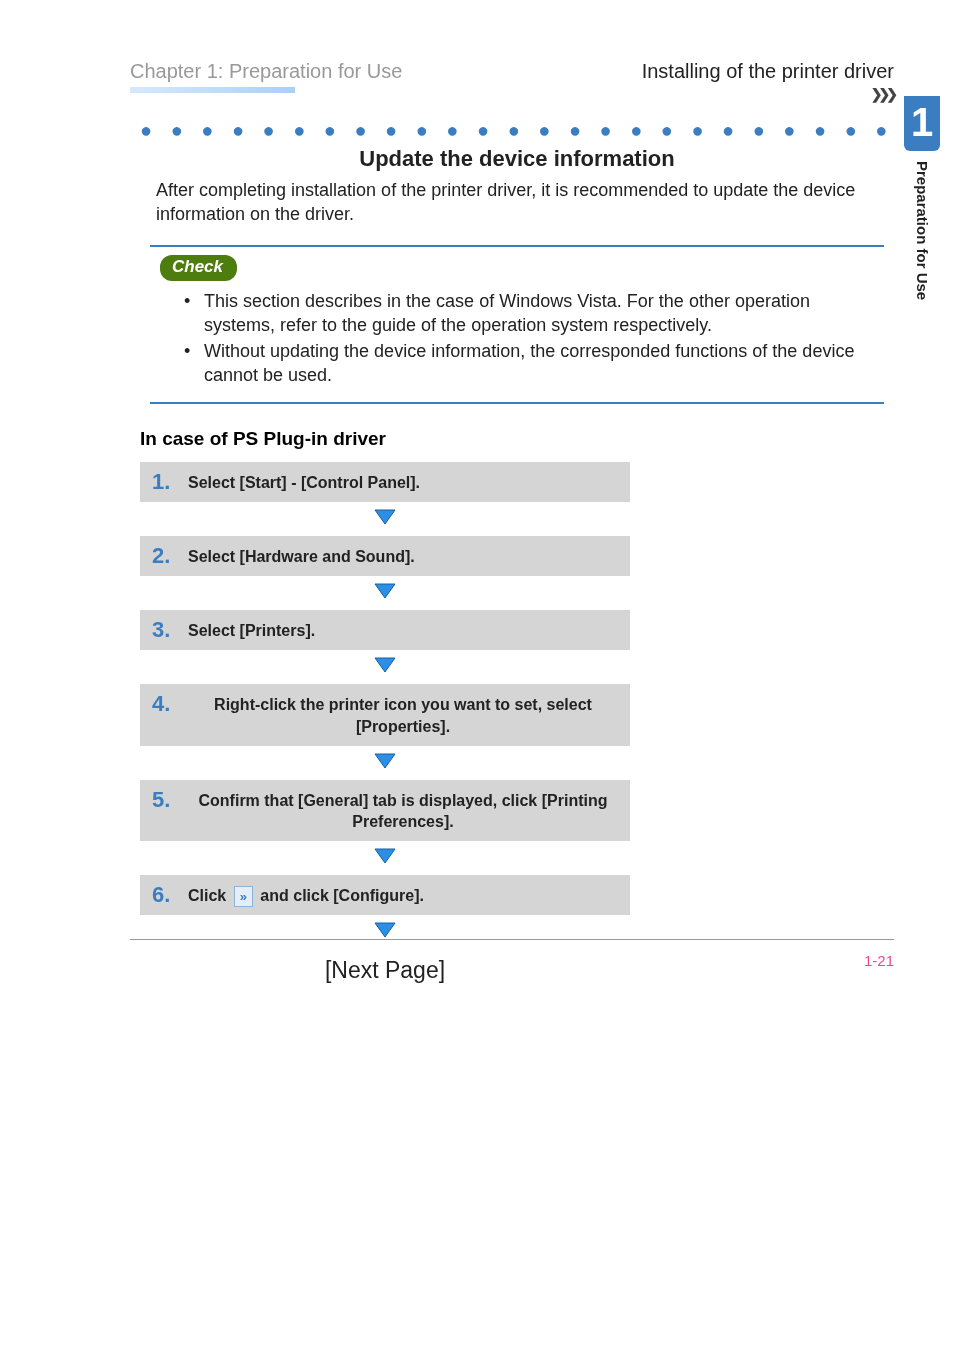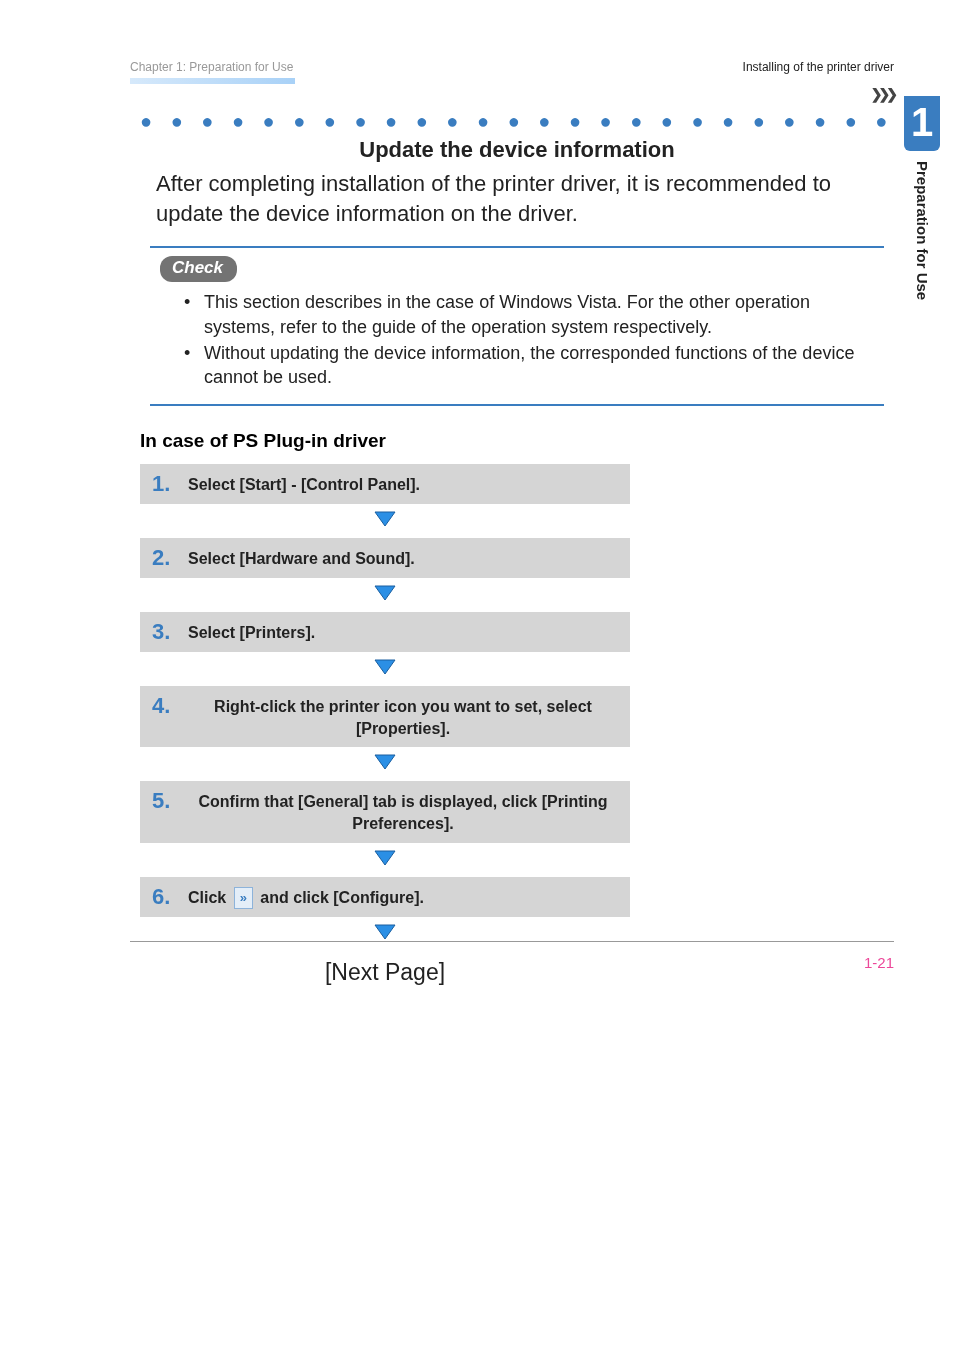--- a/index.html
+++ b/index.html
@@ -15,21 +15,21 @@
       position: relative;
     }
     .page {
       padding: 60px 60px 40px 130px;
       position: relative;
     }
     .header {
       display: flex;
       justify-content: space-between;
       align-items: baseline;
-      font-size: 12px;
+      font-size: 20px;
       margin-bottom: 4px;
     }
     .header-left {
       color: #999;
     }
     .header-right {
       color: #222;
     }
     .header-line {
       height: 6px;
@@ -88,35 +88,35 @@
       overflow: hidden;
     }
     .section-title {
       font-size: 22px;
       font-weight: bold;
       color: #222;
       margin-bottom: 6px;
       text-align: center;
     }
     .section-desc {
-      font-size: 22px;
+      font-size: 18px;
       color: #222;
       line-height: 1.35;
       padding-left: 16px;
       margin-bottom: 18px;
     }
     .check-box {
       border-top: 2px solid #3a7dc0;
       border-bottom: 2px solid #3a7dc0;
       padding: 8px 10px 12px 10px;
       margin: 0 10px 24px 10px;
     }
     .check-badge {
       display: inline-block;
-      background: #737373;
+      background: #4d7c0f;
       color: #fff;
       font-style: italic;
       font-weight: bold;
       font-size: 17px;
       padding: 2px 14px 4px 12px;
       border-radius: 12px;
       margin-bottom: 8px;
     }
     .check-list {
       list-style: none;

